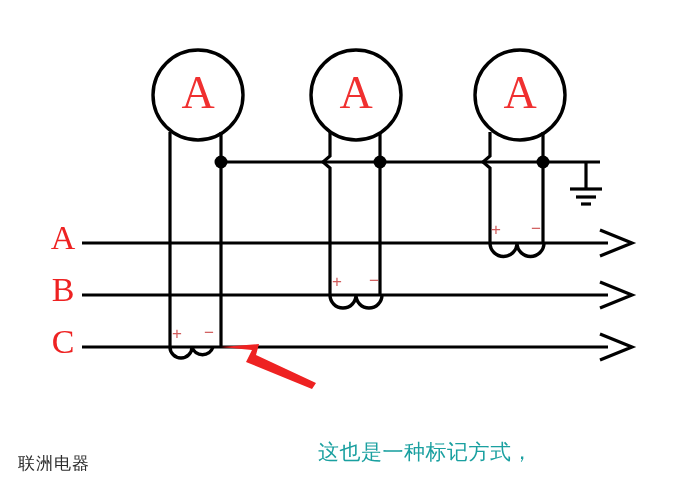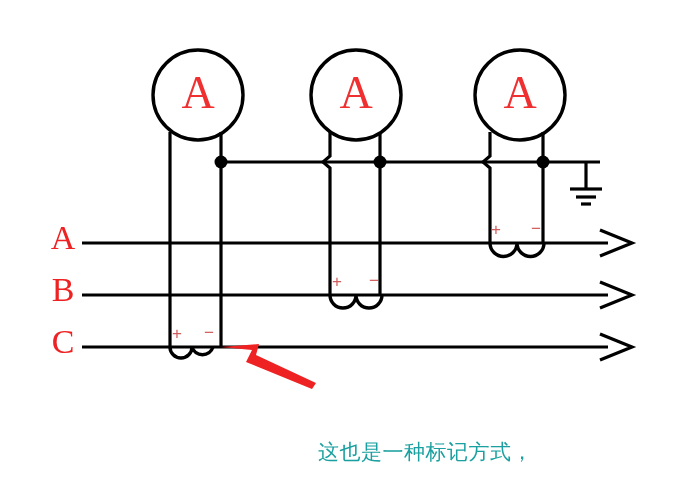--- a/index.html
+++ b/index.html
@@ -186,14 +186,15 @@
       <polygon class="annot-arrow" points="221,347 252,350 246,362 312,389 316,383 256,355 259,344"></polygon>
     </g>
 
   </svg>
 
   <div class="note-text" style="left:318px; top:377px;">
     <div>这也是一种标记方式，</div>
     
   </div>
 
+  <div class="watermark" style="left:18px; top:452px;">联洲电器</div>
 
 </div>
 
 </body></html>

